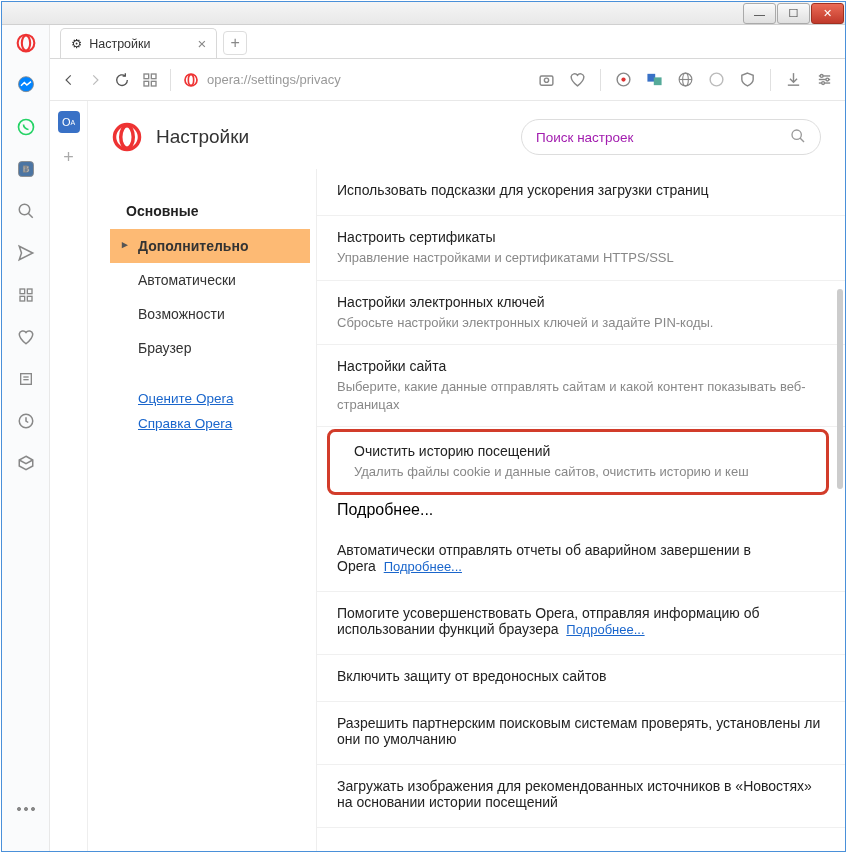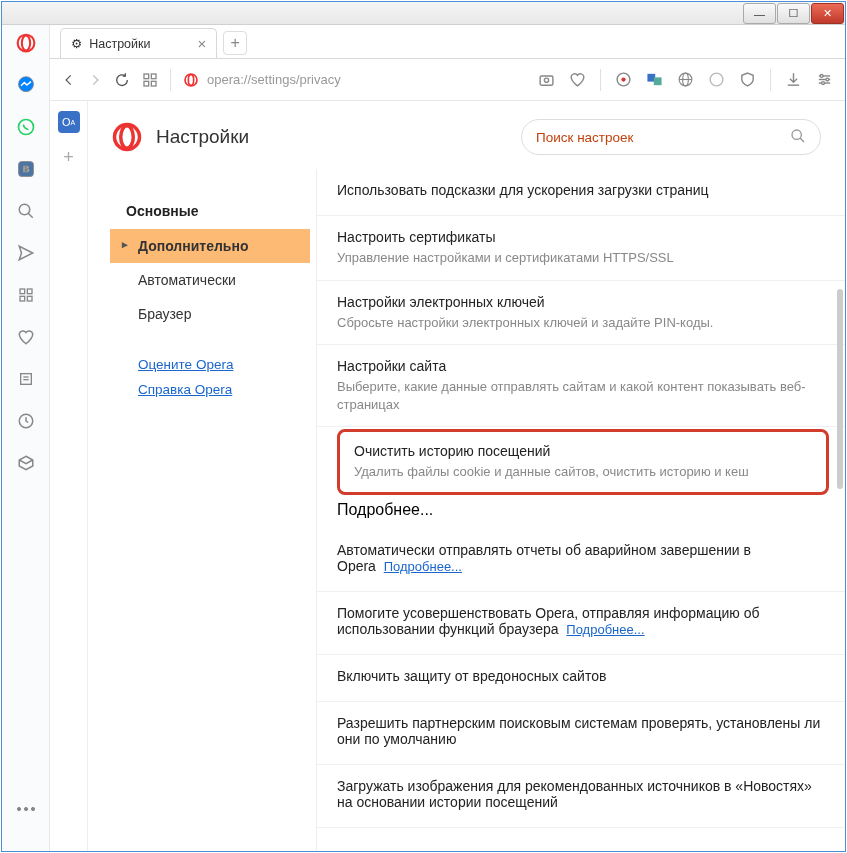--- a/index.html
+++ b/index.html
@@ -43,39 +43,39 @@
 
 
 .vrail { width: 38px; border-right: 1px solid #eee; display: flex; flex-direction: column; align-items: center; padding-top: 10px; gap: 14px; }
 .vrail .vb { width: 22px; height: 22px; border-radius: 4px; background: #3971c6; color: #fff; font-size: 11px; display: flex; align-items: center; justify-content: center; }
 .vrail .plus { color: #aaa; font-size: 18px; }
 
 
 .settings { flex: 1; display: flex; flex-direction: column; min-width: 0; }
 .shead { display: flex; align-items: center; padding: 18px 24px 14px 24px; gap: 14px; }
 .shead .title { font-size: 19px; color: #333; }
-.searchbox { margin-left: auto; width: 300px; height: 36px; border: 1px solid #ddd; border-radius: 18px; display: flex; align-items: center; padding: 0 14px; color: #c2410c; font-size: 13.5px; }
+.searchbox { margin-left: auto; width: 300px; height: 36px; border: 1px solid #ddd; border-radius: 18px; display: flex; align-items: center; padding: 0 14px; color: #a21caf; font-size: 13.5px; }
 .searchbox .mag { margin-left: auto; }
 
 .sbody { flex: 1; display: flex; min-height: 0; }
 
 .snav { width: 228px; padding: 24px 6px 0 22px; font-size: 14px; }
 .snav .grp { color: #222; font-weight: 600; padding: 10px 16px; }
 .snav .item { color: #333; padding: 9px 16px 9px 28px; }
 .snav .item.active { font-weight: 700; background: #fdba74; position: relative; }
 .snav .item.active::before { content: "▸"; position: absolute; left: 12px; color: #555; font-size: 11px; }
 .snav .links { margin-top: 26px; padding-left: 28px; }
 .snav .links a { display: block; color: #1a66cc; text-decoration: underline; font-size: 13.5px; margin-bottom: 10px; }
 
 .smain { flex: 1; overflow: hidden; border-left: 1px solid #eee; padding: 0 0 0 0; position: relative; }
 .opt { padding: 13px 20px 13px 20px; border-bottom: 1px solid #f0f0f0; }
 .opt .ot { font-size: 14px; color: #222; margin-bottom: 4px; }
 .opt .od { font-size: 13px; color: #888; line-height: 1.35; }
 .opt .lm { color: #1a66cc; text-decoration: underline; font-size: 13px; }
-.opt.hl { border: 3px solid #d23c2a; border-radius: 8px; margin: 2px 16px 2px 20px; padding: 11px 14px; }
+.opt.hl { border: 3px solid #d23c2a; border-radius: 8px; margin: 2px 16px 2px 10px; padding: 11px 24px; }
 
 .smain::after{ content:""; position:absolute; right:2px; top:120px; width:6px; height:200px; background:#ccc; border-radius:3px;}
 
 </style>
 </head>
 <body>
 
 <div class="window">
 
   <div class="titlebar">
@@ -293,20 +293,21 @@
                     <line x1="15" y1="15" x2="21" y2="21"></line>
                   </svg></span>
             </div>
           </div>
 
           <div class="sbody">
             <div class="snav">
               <div class="grp">Основные</div>
               <div class="item active">Дополнительно</div>
               <div class="item">Автоматически</div>
+              <div class="item">Возможности</div>
               <div class="item">Браузер</div>
               <div class="links">
                 <a>Оцените Opera</a>
                 <a>Справка Opera</a>
               </div>
             </div>
 
             <div class="smain">
               <div class="opt">
                 <div class="ot">Использовать подсказки для ускорения загрузки страниц</div>

